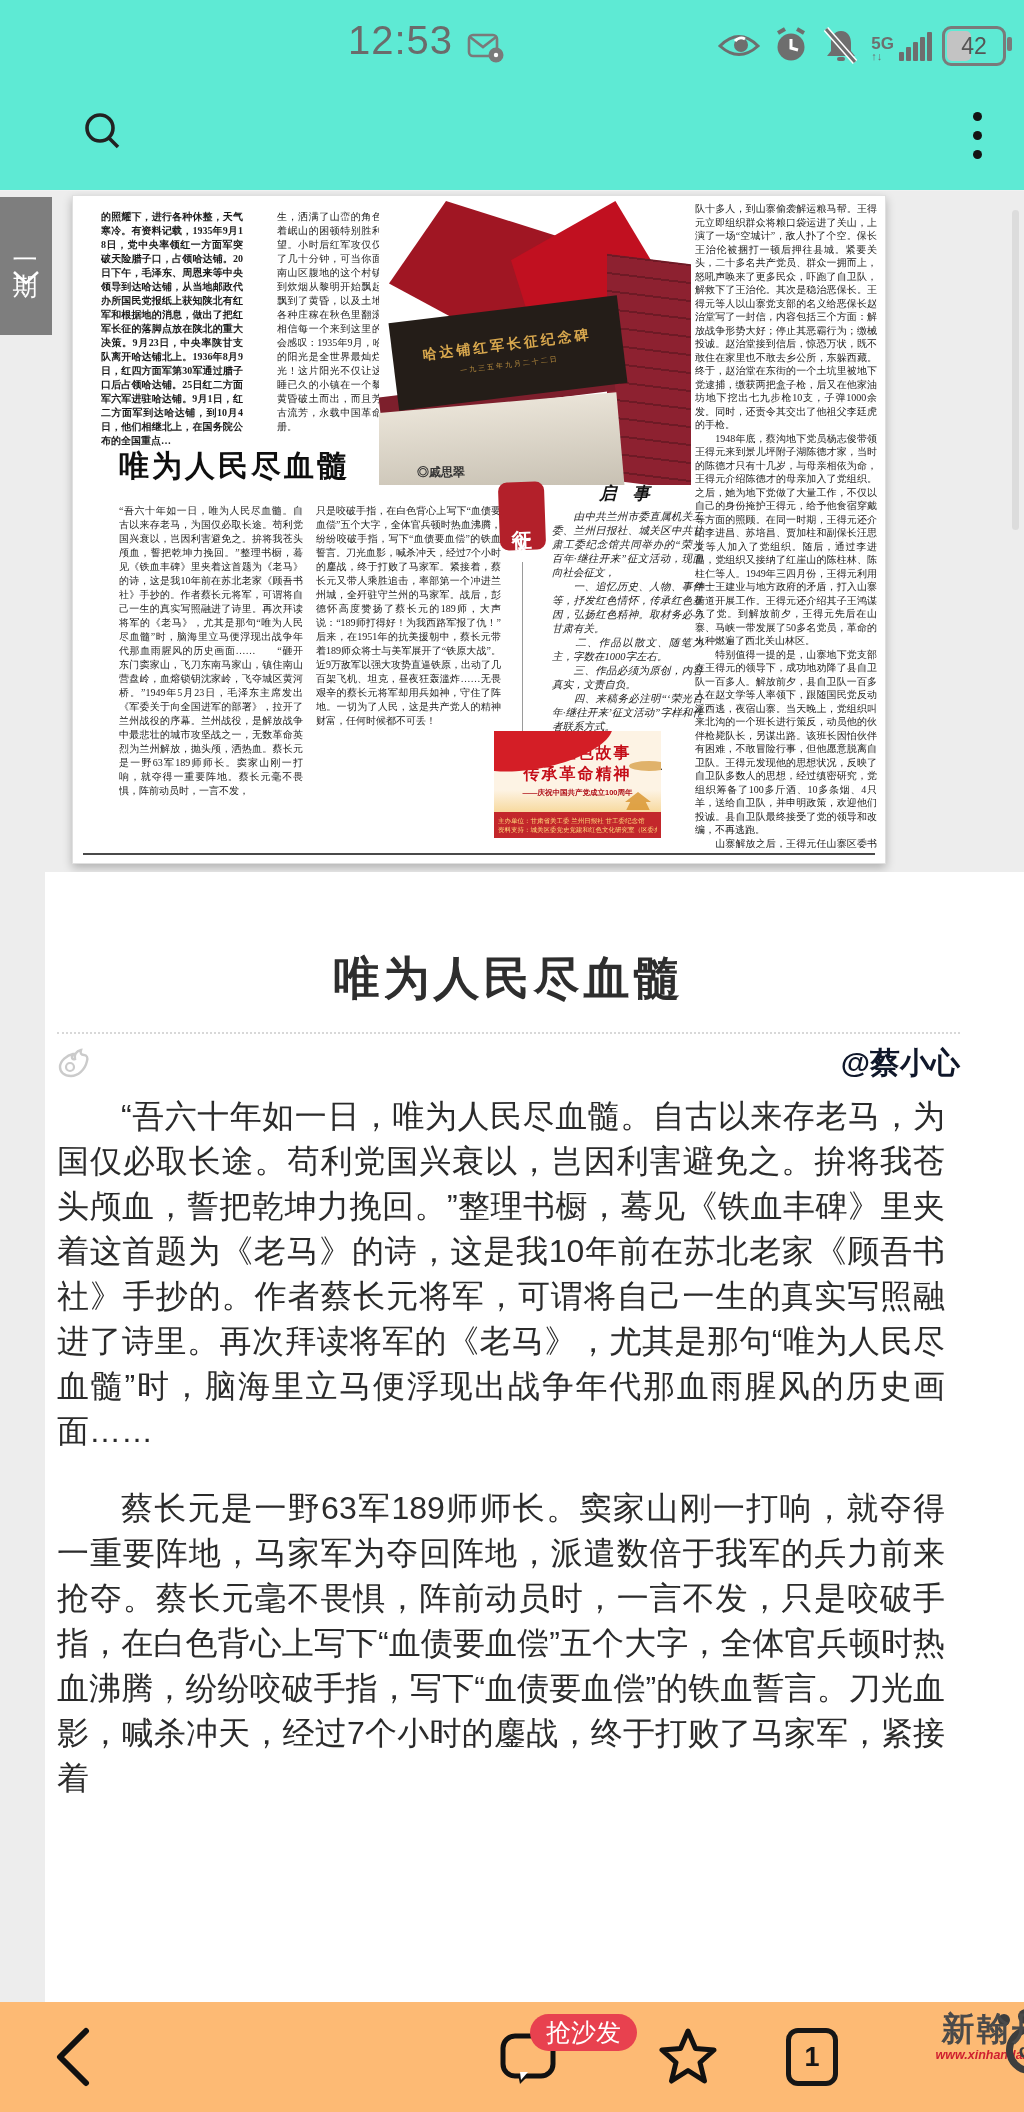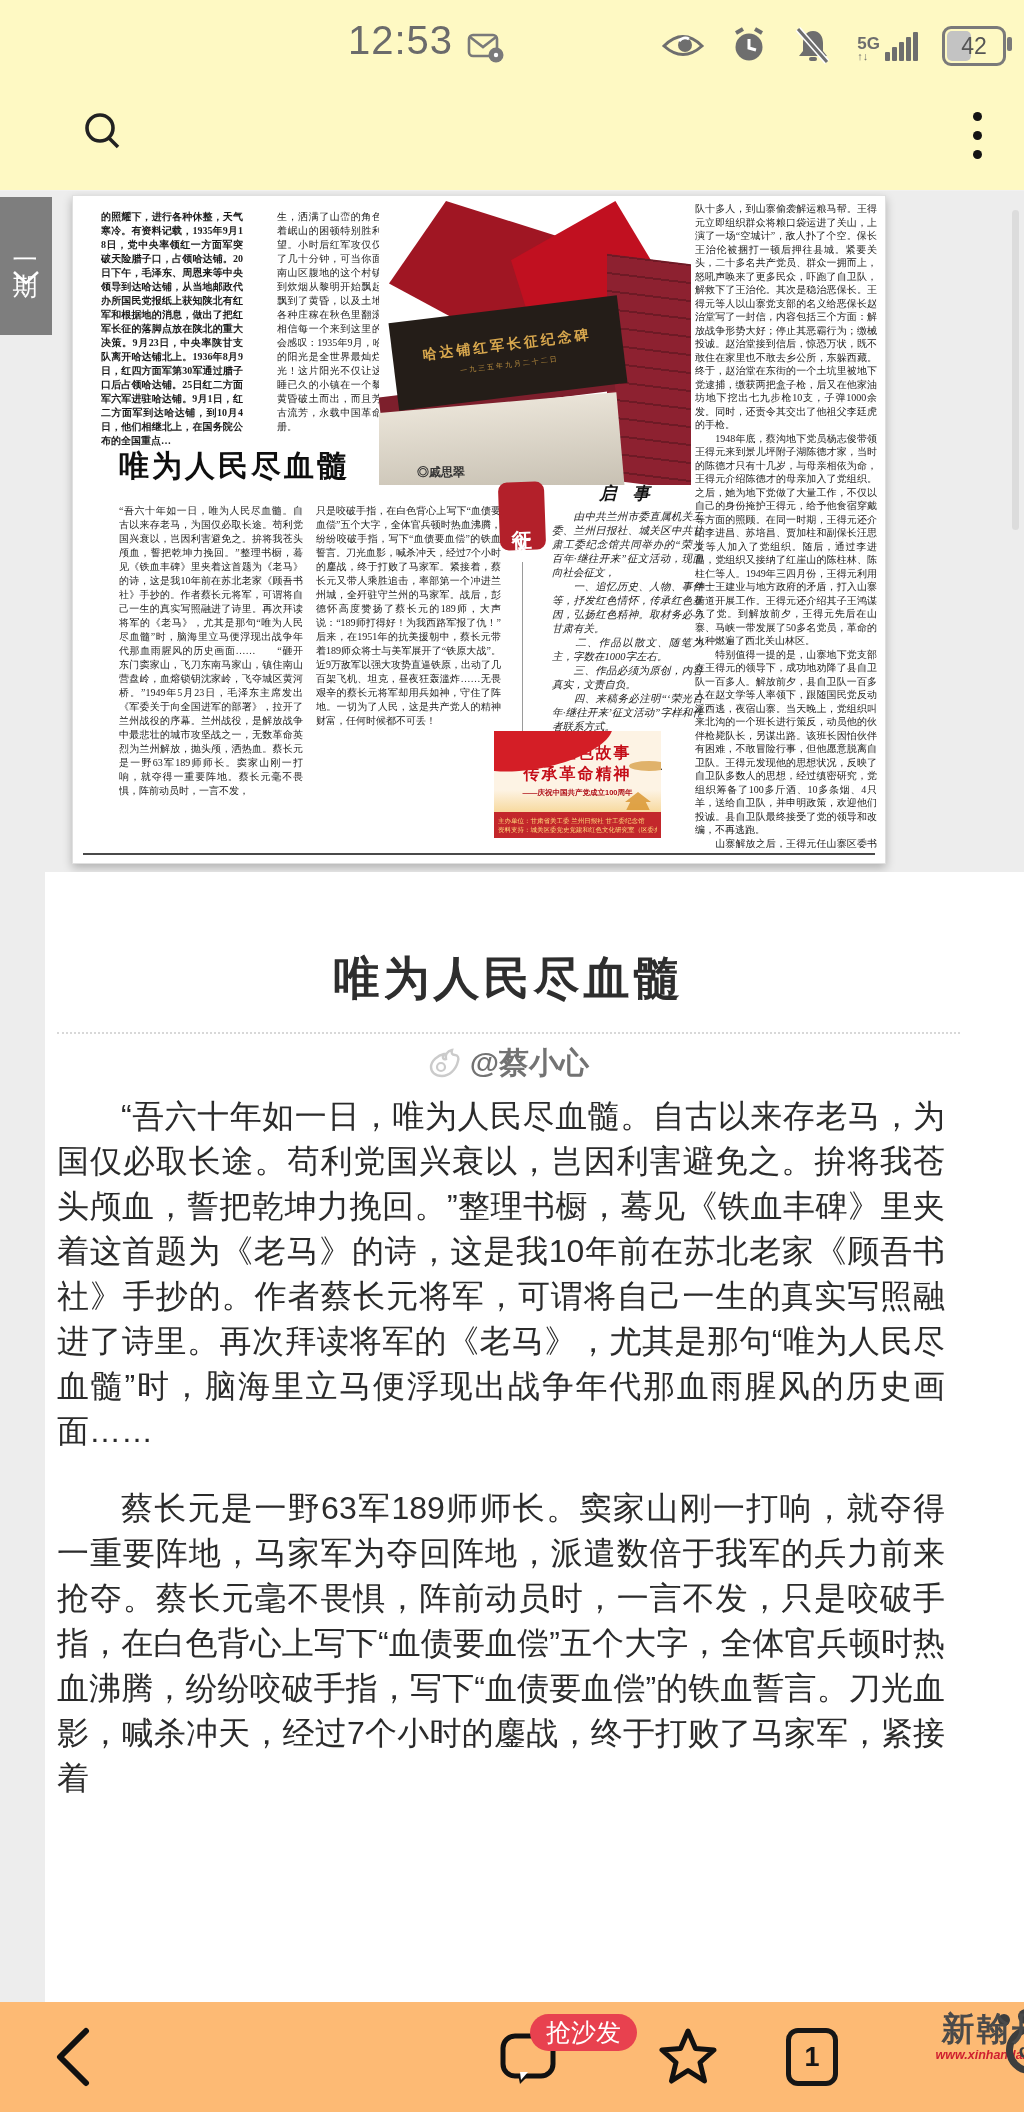--- a/index.html
+++ b/index.html
@@ -1,23 +1,23 @@
 <!DOCTYPE html>
 <html><head>
 <meta charset="utf-8">
 <style>
   html,body{margin:0;padding:0;}
   body{width:1024px;height:2112px;position:relative;overflow:hidden;background:#fff;
        font-family:"Liberation Sans",sans-serif;-webkit-font-smoothing:antialiased;}
   .abs{position:absolute;}
 
   
-  #header{left:0;top:0;width:1024px;height:190px;background:#fef9c3;z-index:6;border-bottom:1px solid #f1f1f1;}
+  #header{left:0;top:0;width:1024px;height:190px;background:#5eead4;z-index:6;border-bottom:1px solid #f1f1f1;}
   .time{left:348px;top:18px;font-size:40px;color:#6b6b6b;letter-spacing:1px;}
-  .sicons{top:26px;display:flex;align-items:center;gap:24px;right:18px;color:#6e6e6e;}
+  .sicons{top:26px;display:flex;align-items:center;gap:10px;right:18px;color:#6e6e6e;}
   .battery{width:58px;height:34px;border:3px solid #7a7a7a;border-radius:9px;position:relative;
            display:flex;align-items:center;justify-content:center;font-size:23px;color:#555;}
   .battery .fill{position:absolute;left:2px;top:2px;bottom:2px;width:42%;background:#c3c3c3;border-radius:5px;z-index:-1;}
   .battery .nub{position:absolute;right:-9px;top:8px;width:5px;height:14px;background:#7a7a7a;border-radius:2px;}
   .sig{display:flex;align-items:flex-end;gap:5px;}
   .sig .lbl{font-size:17px;font-weight:bold;color:#6e6e6e;line-height:14px;text-align:left;}
   .sig .arr{font-size:11px;line-height:10px;color:#6e6e6e;}
   .bars{display:flex;align-items:flex-end;gap:2px;}
   .bars i{display:block;width:5px;background:#6e6e6e;border-radius:1px;}
   .search-row{left:0;top:90px;width:1024px;height:100px;}
@@ -83,22 +83,22 @@
   #banner .sub{text-align:center;font-size:7.5px;color:#b0121a;margin-top:3px;font-weight:bold;}
   #banner .foot{position:absolute;left:0;bottom:0;width:100%;height:26px;background:#c3272b;
                 display:flex;flex-direction:column;justify-content:center;padding:0 4px;box-sizing:border-box;}
   #banner .foot div{font-size:6.5px;color:#ffd97a;line-height:9px;white-space:nowrap;overflow:hidden;}
   .pagoda{right:10px;bottom:28px;width:26px;height:18px;background:#d8922b;clip-path:polygon(50% 0,100% 55%,80% 55%,95% 100%,5% 100%,20% 55%,0 55%);opacity:.8;}
 
   
   #sheet{left:45px;top:872px;width:979px;height:1130px;background:#fff;overflow:hidden;}
   #art-title{margin:76px 64px 0 12px;text-align:center;font-size:46px;font-weight:bold;color:#2e2e2e;letter-spacing:4px;line-height:60px;}
   #art-divider{margin:24px 64px 0 12px;border-top:2px dotted #d8d8d8;height:0;}
-  #watermark{margin:8px 64px 0 12px;height:42px;display:flex;align-items:center;justify-content:center;gap:8px;
-             color:#737373;font-size:30px;font-weight:bold;}
+  #watermark{margin:8px 64px 0 12px;height:42px;display:flex;align-items:center;justify-content:space-between;gap:8px;
+             color:#0f172a;font-size:30px;font-weight:bold;}
   #art-body{margin:10px 79px 0 12px;}
   #art-body p{margin:0;font-size:32px;line-height:45px;color:#2b2b2b;text-align:justify;text-indent:2em;word-break:break-all;}
   #art-body p + p{margin-top:32px;}
 
   
   #toolbar{left:0;top:2002px;width:1024px;height:110px;background:#fdba74;z-index:8;padding-left:40px;}
   .tb{position:absolute;}
   #badge{left:530px;top:12px;background:#e8414f;color:#fff;font-size:25px;line-height:25px;
          padding:6px 16px;border-radius:999px;z-index:2;}
   #page-ind{left:786px;top:26px;width:42px;height:48px;border:5px solid #161616;border-radius:12px;

